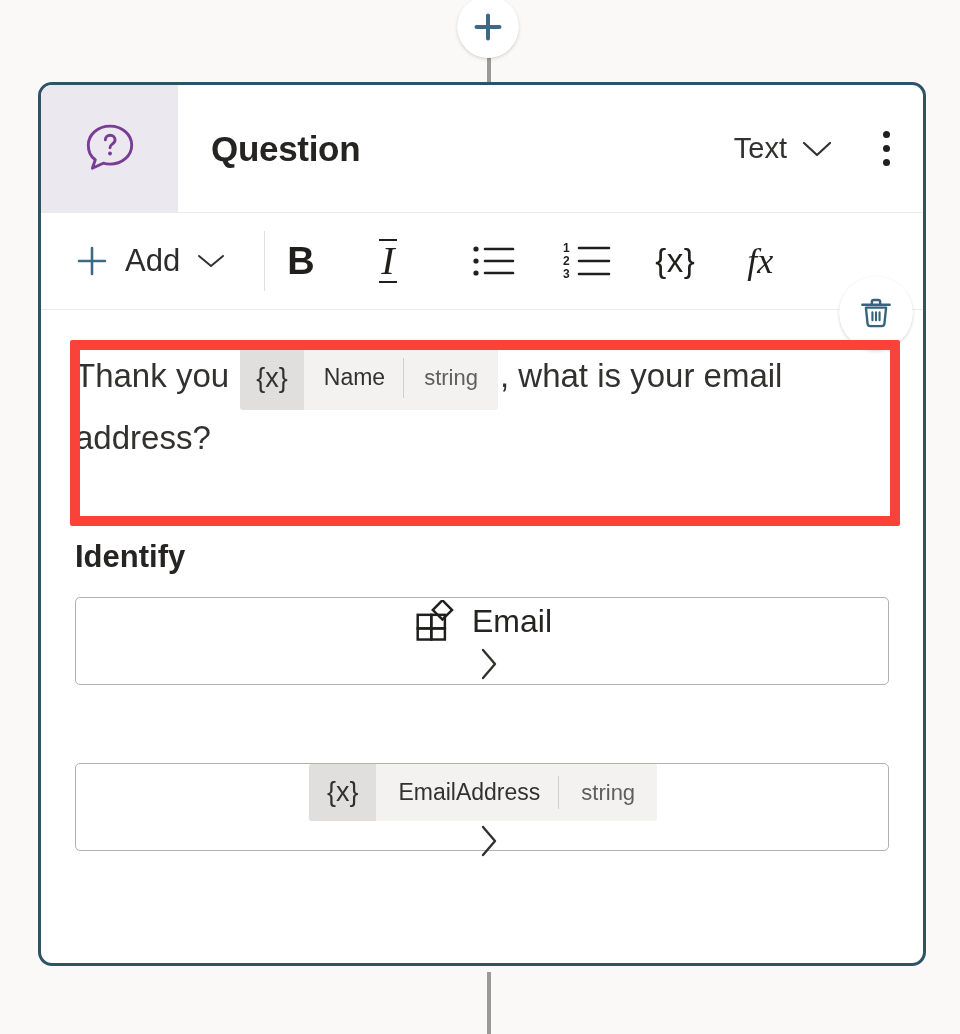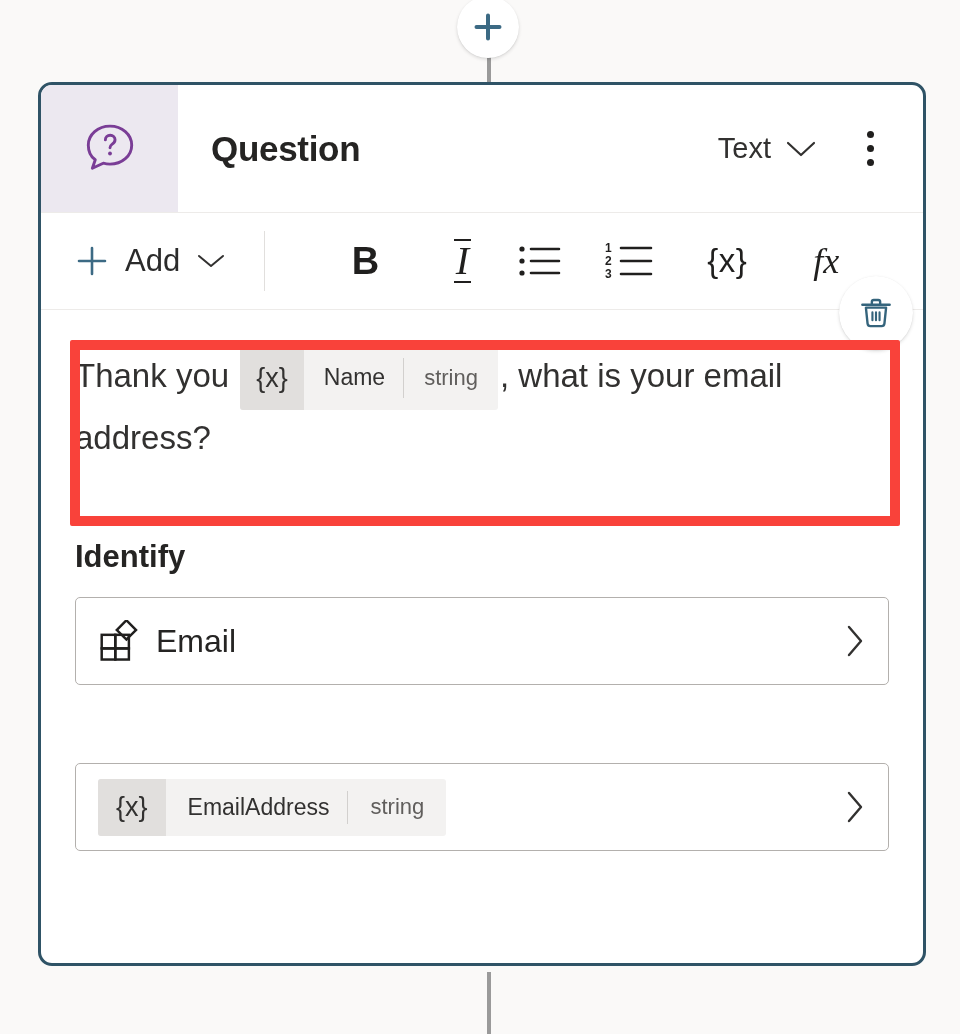--- a/index.html
+++ b/index.html
@@ -79,21 +79,21 @@
     align-items: center;
     padding-left: 33px;
     font-size: 35px;
     font-weight: 700;
     letter-spacing: -.3px;
     color: #252423;
   }
   .header-right {
     display: flex;
     align-items: center;
-    padding-right: 30px;
+    padding-right: 14px;
     gap: 6px;
   }
   .type-select {
     display: flex;
     align-items: center;
     gap: 14px;
     font-size: 29px;
     color: #323130;
     background: none;
     border: none;
@@ -131,21 +131,21 @@
     border-bottom: 1px solid #edebe9;
     padding-left: 24px;
   }
   .tb-btn {
     background: none;
     border: none;
     cursor: pointer;
     font-family: inherit;
     display: flex;
     align-items: center;
-    justify-content: flex-end;
+    justify-content: flex-start;
     color: #201f1e;
     border-radius: 4px;
   }
   .add-btn {
     gap: 16px;
     font-size: 31px;
     padding: 8px 10px;
     color: #2b2b2b;
   }
   .tb-sep {
@@ -273,20 +273,21 @@
 
   .field-box {
     height: 88px;
     border: 1px solid #b3b0ad;
     border-radius: 5px;
     background: #ffffff;
     display: flex;
     align-items: center;
     padding: 0 20px 0 22px;
     cursor: pointer;
+    flex-direction: column;
   }
   .field-content {
     flex: 1;
     display: flex;
     align-items: center;
     gap: 16px;
     min-width: 0;
   }
   .field-text {
     font-size: 32px;

